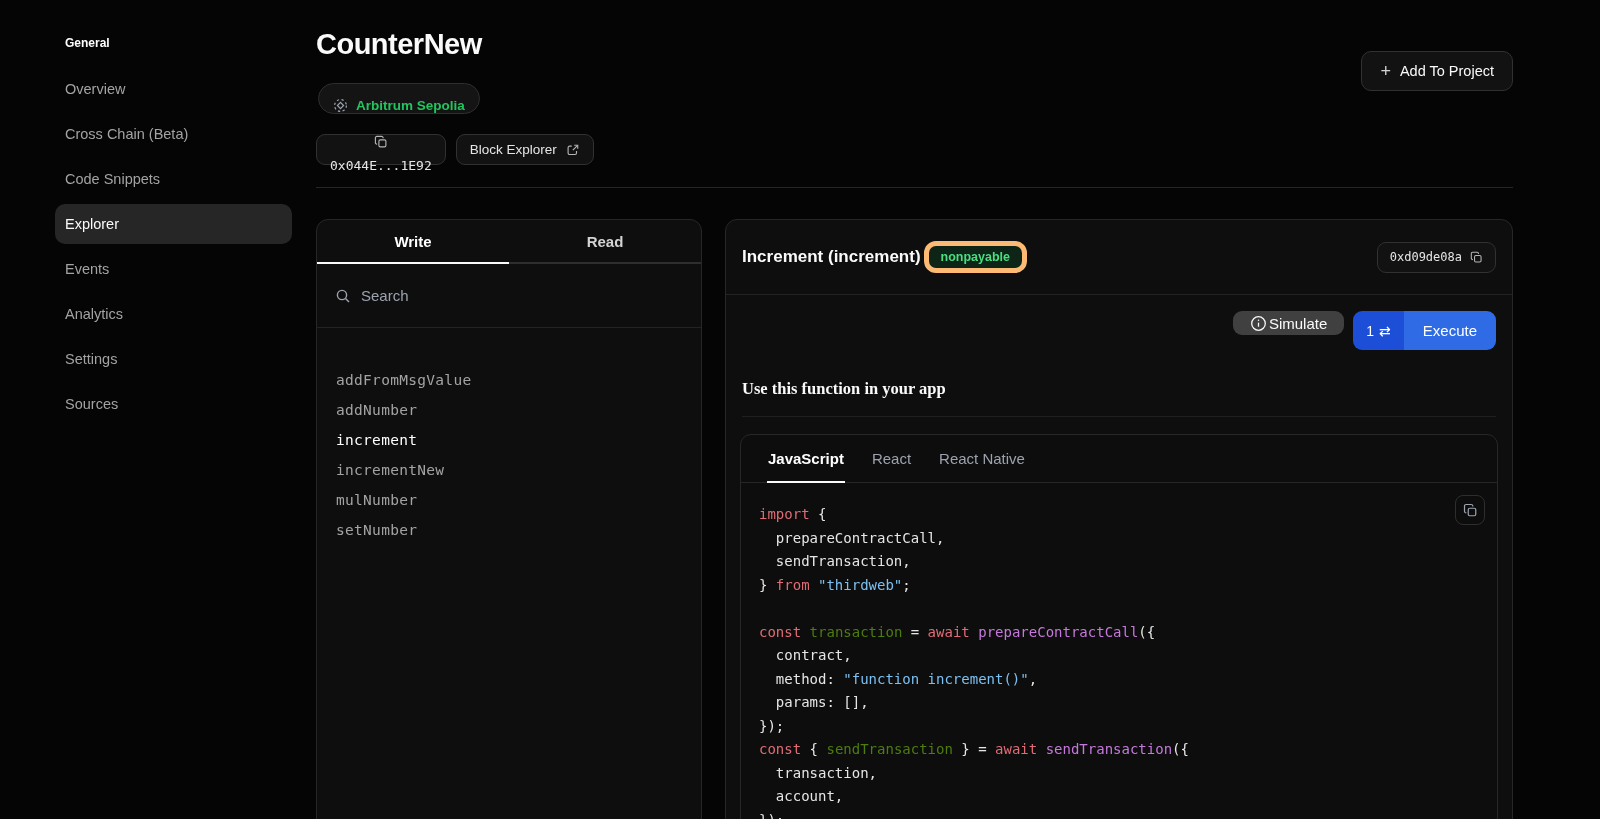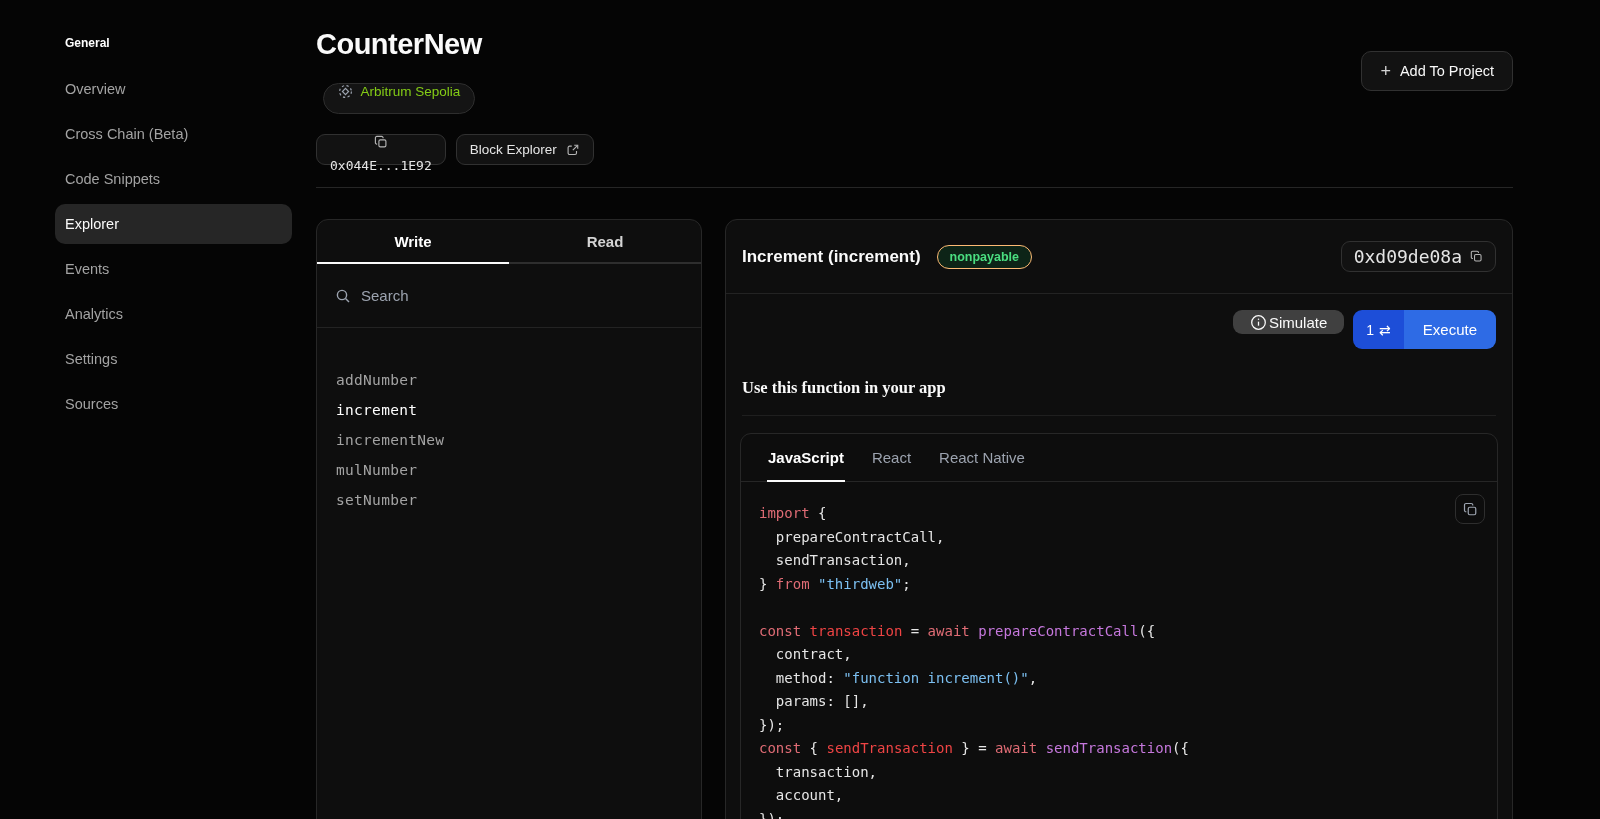--- a/index.html
+++ b/index.html
@@ -20,23 +20,23 @@
     margin-bottom:5px; cursor:pointer; line-height:22px;
   }
   .side-item.active { background:#262626; color:#fafafa; }
 
   
   .main { flex:1; padding:28px 87px 0 16px; }
   .title-row { display:flex; align-items:center; justify-content:space-between; }
   .title-left { display:flex; align-items:center; gap:22px;flex-direction:column; }
   .page-title { color:#fafafa; font-size:29px; font-weight:700; letter-spacing:-.5px; }
   .net-badge {
-    display:inline-flex; align-items:flex-start; gap:8px; height:31px; padding:0 14px;
+    display:inline-flex; align-items:flex-end; gap:8px; height:31px; padding:0 14px;
     background:#141414; border:1px solid #2e2e2e; border-radius:16px;
-    color:#84cc16; font-size:13.5px;
+    color:#22c55e; font-size:13.5px;font-weight:bold;
   }
   .btn {
     display:inline-flex; align-items:center; gap:9px; background:#121212;
     border:1px solid #313131; border-radius:9px; color:#e5e5e5; cursor:pointer;
   }
   .add-project-btn { height:40px; padding:0 18px; font-size:14.5px; font-weight:500; border-radius:10px; color:#fafafa; }
   .plus { font-size:18px; font-weight:400; line-height:1; color:#d4d4d4; }
 
   .addr-row { display:flex; gap:10px; margin-top:20px; }
   .addr-btn { height:31px; padding:0 13px; font-size:13px;flex-direction:column; }
@@ -68,27 +68,27 @@
   .fn-section-title { color:#fafafa; font-size:15.5px; font-weight:700; padding-bottom:12px; border-bottom:1px solid #2b2b2b; }
   .fn-list { padding-top:13px; }
   .fn-item {
     font-family:"DejaVu Sans Mono","Liberation Mono",monospace;
     font-size:14.5px; color:#a3a3a3; padding:7px 0; cursor:pointer; letter-spacing:.3px;
   }
   .fn-item.selected { color:#fff; }
 
   
   .detail-header { display:flex; align-items:center; justify-content:space-between; padding:21px 16px; }
-  .detail-left { display:flex; align-items:center; gap:16px; }
+  .detail-left { display:flex; align-items:center; gap:3px; }
   .detail-title { color:#fafafa; font-size:17px; font-weight:600; }
   .mut-badge {
     background:#0d2417; color:#4ade80; font-size:12.5px; font-weight:600;
-    padding:4px 12px; border-radius:12px; border:1px solid #fdba74;
-  }
-  .selector-btn { height:31px; padding:0 12px; font-size:18px; border-radius:9px; gap:8px; }
+    padding:4px 12px; border-radius:12px; border:5px solid #fdba74;
+  }
+  .selector-btn { height:31px; padding:0 12px; font-size:12px; border-radius:9px; gap:8px; }
   .detail-divider { height:1px; background:#232323; }
 
   .actions-row { display:flex; justify-content:flex-end; gap:9px; padding:16px 16px 0 16px; }
   .simulate-btn {
     display:inline-flex; align-items:center; gap:2px; height:24px; padding:0 17px;
     background:#404040; border:none; border-radius:9px; color:#fafafa;
     font-size:15px; font-weight:500; cursor:pointer; font-family:inherit;
   }
   .exec-group { display:flex; border-radius:9px; overflow:hidden; cursor:pointer; }
   .exec-count {
@@ -112,21 +112,21 @@
     border-bottom:2px solid transparent; margin-bottom:-1px; padding:0 1px;
   }
   .code-tab.active { color:#fff; font-weight:600; border-bottom-color:#fafafa; }
   .code-area { position:relative; padding:20px 18px; }
   .code-line {
     font-family:"DejaVu Sans Mono","Liberation Mono",monospace;
     font-size:14px; line-height:23.5px; white-space:pre; color:#e6e6e6;
   }
   .tok-pl  { color:#e6e6e6; }
   .tok-kw  { color:#e06c75; }
-  .tok-var { color:#ef4444;text-align:right; }
+  .tok-var { color:#4d7c0f;text-align:right; }
   .tok-fn  { color:#c678dd; }
   .tok-str { color:#7cc0f2; }
   .copy-code-btn {
     position:absolute; top:12px; right:12px; width:30px; height:30px;
     display:flex; align-items:center; justify-content:center;
     background:#0d0d0d; border:1px solid #2e2e2e; border-radius:8px; cursor:pointer;
   }
 
   .icon { display:inline-flex; flex:0 0 auto; }
   .icon svg { display:block; }
@@ -204,20 +204,21 @@
         <span class="icon">
           <svg width="16" height="16" viewBox="0 0 16 16" fill="none" stroke="#9ca3af" stroke-width="1.4">
             <circle cx="7" cy="7" r="4.6"></circle>
             <path d="M10.5 10.5 L14 14"></path>
           </svg>
         </span>
         <input type="text" placeholder="Search" style="">
       </div>
       <div class="fn-section">
         <div class="fn-list">
+            <div class="fn-item">addFromMsgValue</div>
             <div class="fn-item">addNumber</div>
             <div class="fn-item selected">increment</div>
             <div class="fn-item">incrementNew</div>
             <div class="fn-item">mulNumber</div>
             <div class="fn-item">setNumber</div>
           </div>
       </div>
     </section>
 
     <section class="panel right-panel">

